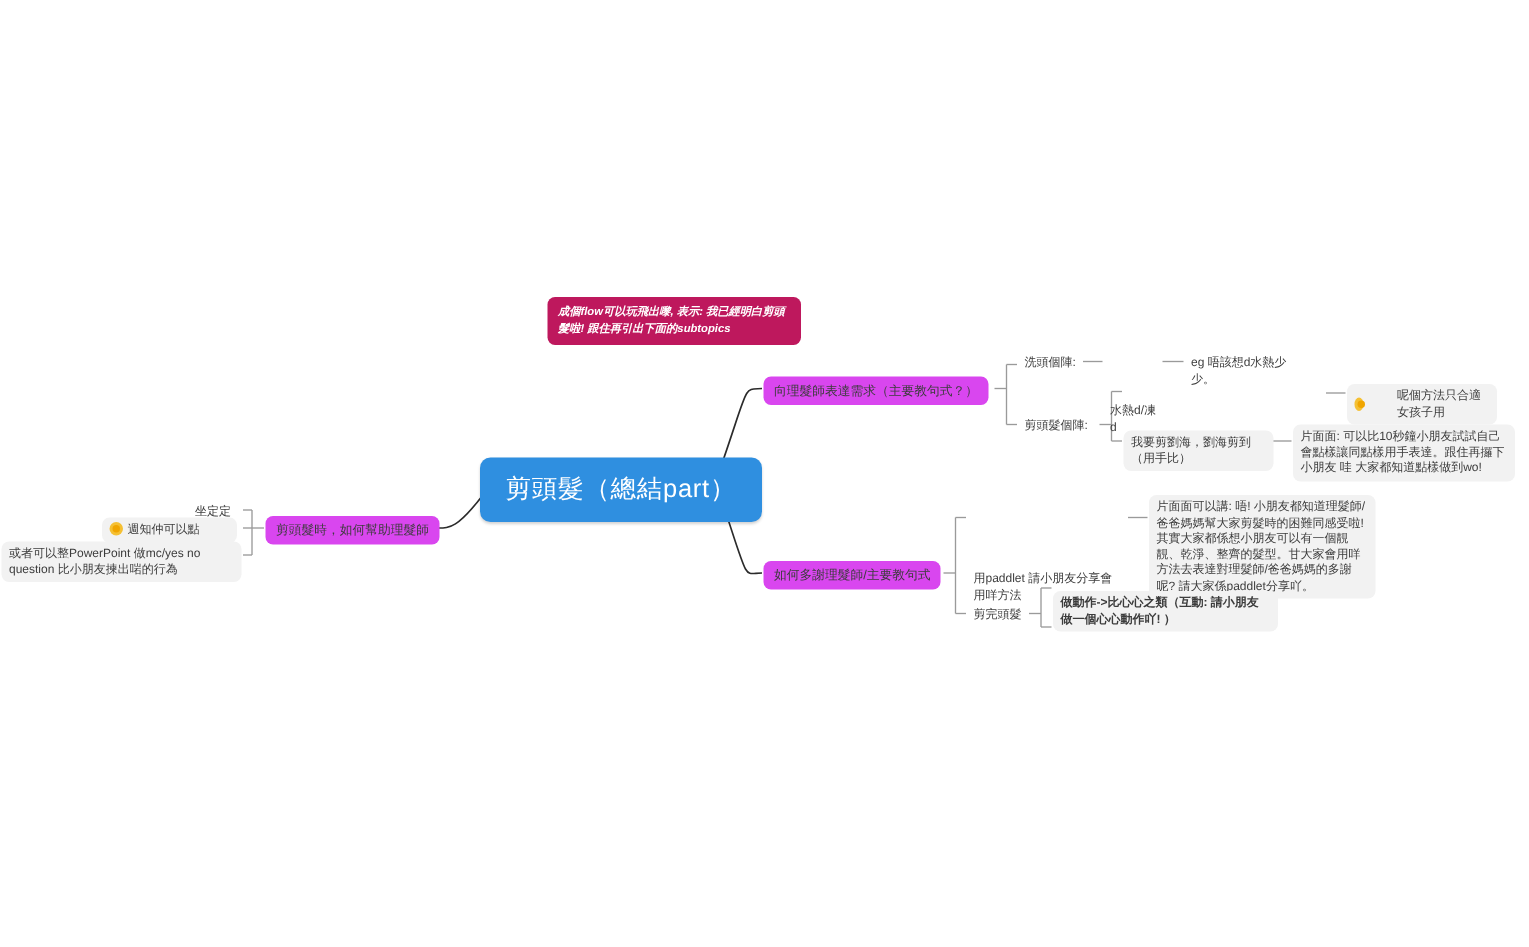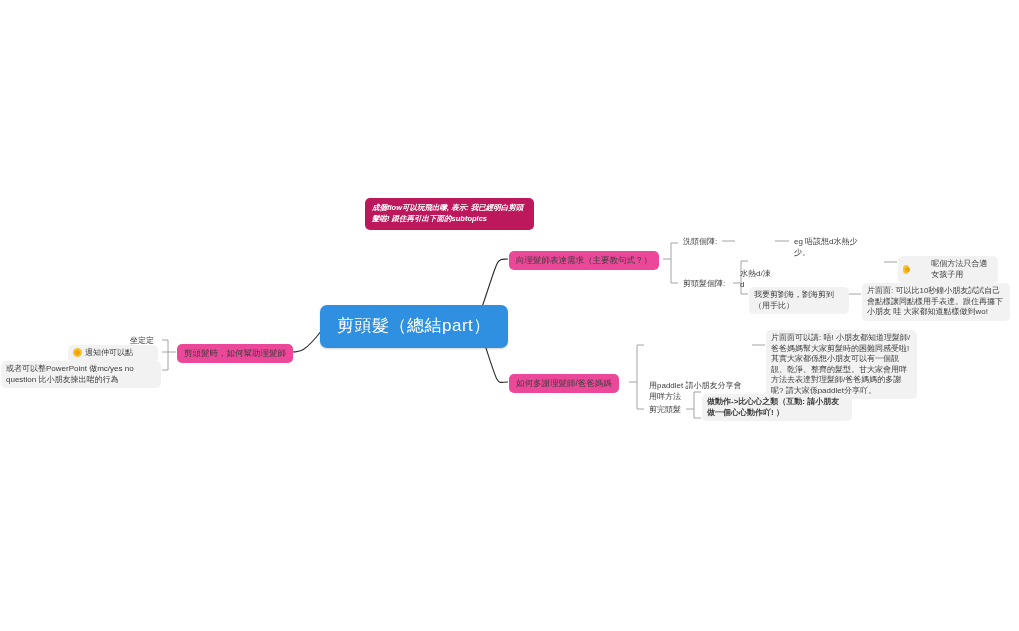--- a/index.html
+++ b/index.html
@@ -53,21 +53,21 @@
     font-size: 17px;
     font-weight: 400;
     letter-spacing: .5px;
     padding: 9px 17px 11px 17px;
     white-space: nowrap;
     box-shadow: 0 1px 2px rgba(0,0,0,.18);
   }
   .branch-node {
     font-size: 8.5px;
     padding: 4px 7px;
-    background: #ec4899;
+    background: #d946ef;
     white-space: nowrap;
   }
   .note-box {
     position: absolute;
     background: #be185d;
     color: #ffffff;
     border-radius: 5px;
     font-size: 7.5px;
     line-height: 1.45;
     padding: 5px 7px;
@@ -172,21 +172,21 @@
 
   <div class="node" style="left:898px; top:256px; width:100px; display:flex; align-items:center;gap:19px;">
     <span class="ico"></span>
     <span class="txt">呢個方法只合適女孩子用</span>
   </div>
 
   <div class="node" style="left:749px; top:287px; width:100px;">我要剪劉海，劉海剪到（用手比）</div>
 
   <div class="node" style="left:862px; top:283px; width:148px;">片面面: 可以比10秒鐘小朋友試試自己會點樣讓同點樣用手表達。跟住再攞下小朋友 哇 大家都知道點樣做到wo!</div>
 
-  <div class="node branch-node" style="left:509px; top:374px;">如何多謝理髮師/爸爸媽媽</div>
+  <div class="node branch-node" style="left:509px; top:374px;">如何多謝理髮師/主要教句式</div>
 
   <div class="node plain" style="left:645px; top:339px; width:108px;margin-top:40px;">用paddlet 請小朋友分享會用咩方法</div>
 
   <div class="node" style="left:766px; top:330px; width:151px;">片面面可以講: 唔! 小朋友都知道理髮師/爸爸媽媽幫大家剪髮時的困難同感受啦! 其實大家都係想小朋友可以有一個靚靚、乾淨、整齊的髮型。甘大家會用咩方法去表達對理髮師/爸爸媽媽的多謝呢? 請大家係paddlet分享吖。</div>
 
   <div class="node plain" style="left:645px; top:403px; width:44px;">剪完頭髮</div>
 
 
   <div class="node" style="left:702px; top:394px; width:150px;font-weight:bold;">做動作-&gt;比心心之類（互動: 請小朋友做一個心心動作吖! ）</div>
 

